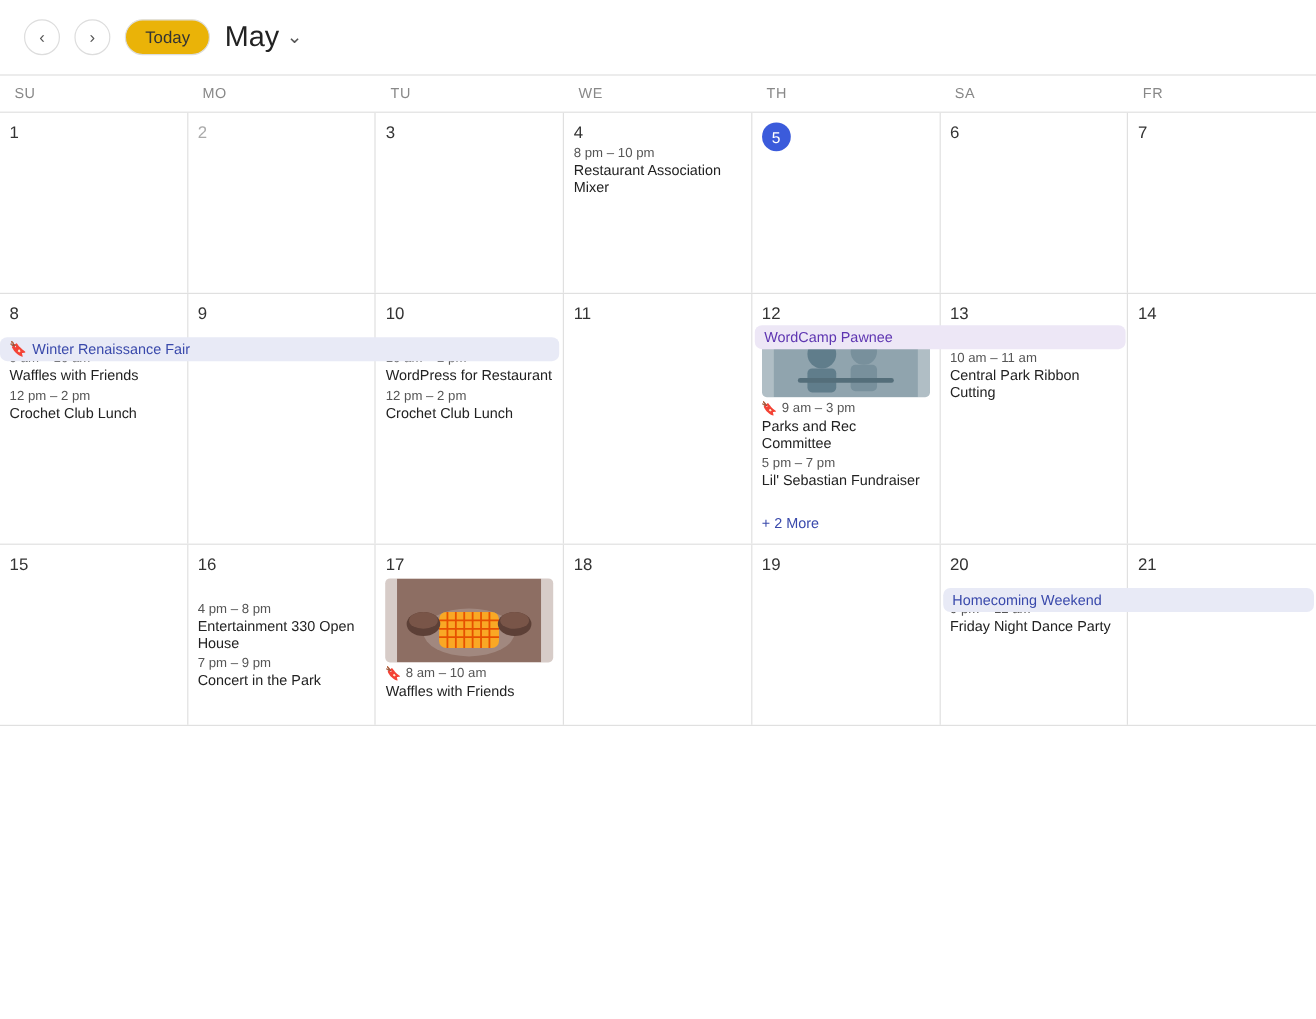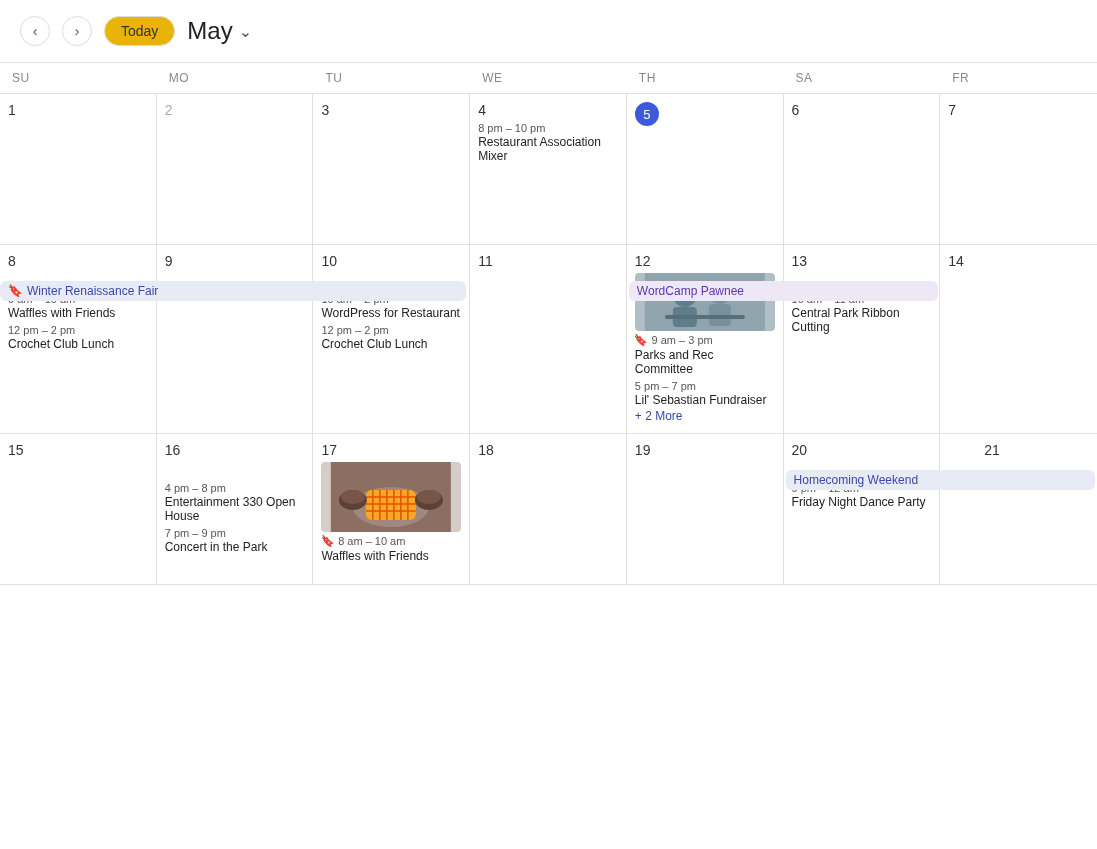--- a/index.html
+++ b/index.html
@@ -84,20 +84,21 @@
       font-size: 12px;
       font-weight: 500;
       color: #222;
     }
 
     .more-link {
       font-size: 12px;
       color: #3949ab;
       cursor: pointer;
       padding: 2px 0;
+      margin-top: 20px;
     }
 
     .week-cells {
       display: grid;
       grid-template-columns: repeat(7, 1fr);
       min-height: 150px;
     }
   </style>
 </head>
 <body>
@@ -151,21 +152,21 @@
     </div>
   </div>
 
   <div style="position:relative;">
 
     <div style="position:absolute;top:36px;left:0;width:calc(300% / 7 - 4px);background:#e8eaf6;border-radius:6px;padding:3px 8px;font-size:12px;font-weight:500;color:#3949ab;z-index:2;display:flex;align-items:center;gap:4px;white-space:nowrap;">
       <span>🔖</span>
       <span>Winter Renaissance Fair</span>
     </div>
 
-    <div style="position:absolute;top:36px;left:calc(400% / 7 + 2px);width:calc(200% / 7 - 4px);background:#ede7f6;border-radius:6px;padding:3px 8px;font-size:12px;font-weight:500;color:#5e35b1;z-index:2;display:flex;align-items:center;gap:4px;white-space:nowrap;">
+    <div style="position:absolute;top:26px;left:calc(400% / 7 + 2px);width:calc(200% / 7 - 4px);background:#ede7f6;border-radius:6px;padding:3px 8px;font-size:12px;font-weight:500;color:#5e35b1;z-index:2;display:flex;align-items:center;gap:4px;white-space:nowrap;">
       <span>WordCamp Pawnee</span>
     </div>
 
     <div class="week-cells" style="border-bottom:1px solid #e0e0e0;">
       <div class="day-cell">
         <div class="day-num">8</div>
         <div style="height:20px;"></div>
         <div class="event-time">9 am – 10 am</div>
         <div class="event-title">Waffles with Friends</div>
         <div style="margin-top:4px;">
@@ -289,19 +290,19 @@
       </div>
       <div class="day-cell">
         <div class="day-num">19</div>
       </div>
       <div class="day-cell">
         <div class="day-num">20</div>
         <div style="height:20px;"></div>
         <div class="event-time">9 pm – 12 am</div>
         <div class="event-title">Friday Night Dance Party</div>
       </div>
-      <div class="day-cell" style="border-right:none;margin-left:36px;">
+      <div class="day-cell" style="border-right:none;">
         <div class="day-num">21</div>
       </div>
     </div>
   </div>
 
 </div>
 
 </body></html>

